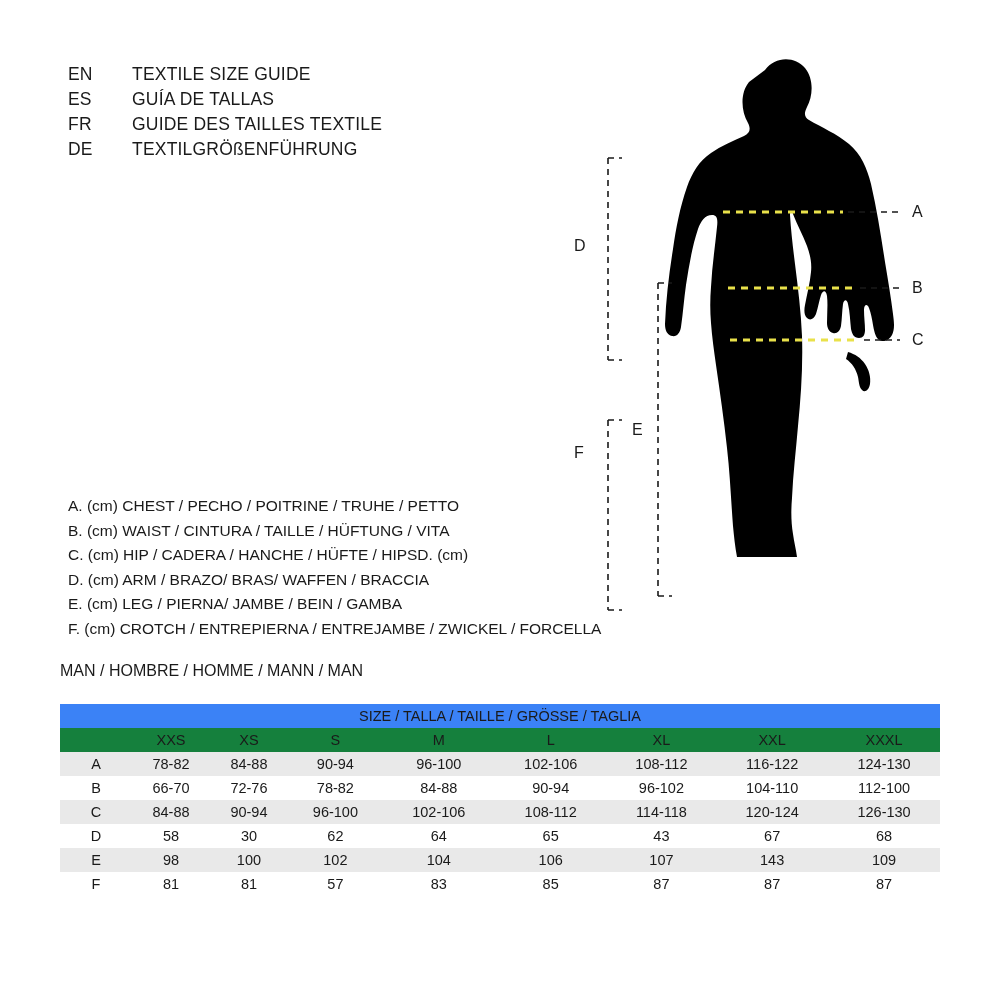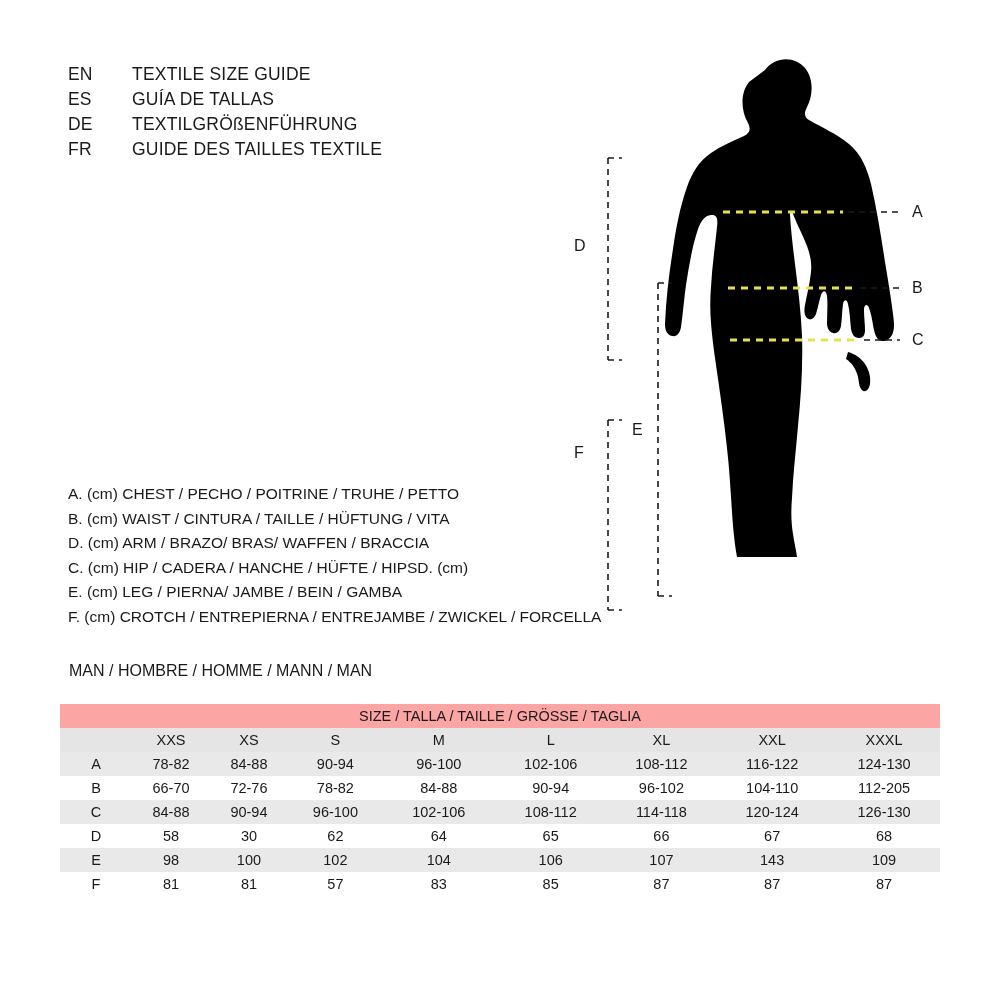--- a/index.html
+++ b/index.html
@@ -40,32 +40,32 @@
     flex: 0 0 64px;
   }
   .lang-title {
     white-space: nowrap;
   }
 
   
   .legend {
     position: absolute;
     left: 68px;
-    top: 482px;
+    top: 494px;
     font-size: 15.5px;
   }
   .legend-row {
     height: 24.5px;
     white-space: nowrap;
     display: flex;
     align-items: center;
   }
   .group-label {
     position: absolute;
-    left: 69px;
+    left: 60px;
     top: 662px;
     font-size: 16px;
     white-space: nowrap;
   }
 
   
   .table-wrap {
     position: absolute;
     left: 60px;
     top: 704px;
@@ -79,29 +79,29 @@
   table.size-table td,
   table.size-table th {
     padding: 0;
     font-weight: normal;
     text-align: center;
     height: 24px;
     line-height: 24px;
     color: #1a1a1a;
   }
   .hdr-row td {
-    background: #fca5a5;
+    background: #3b82f6;
     text-align: left;
     padding-left: 9px;
     font-size: 14.5px;
     height: 26px;
     line-height: 26px;
   }
   .cols-row td {
-    background: #e5e5e5;
+    background: #15803d;
     height: 26px;
     line-height: 26px;
   }
   tr.shade td {
     background: #e9e9e9;
   }
   tr.plain td {
     background: #ffffff;
   }
   td.rowlab {
@@ -135,26 +135,26 @@
   <div class="lang-block">
     <div class="lang-row">
       <span class="lang-code">EN</span>
       <span class="lang-title">TEXTILE SIZE GUIDE</span>
     </div>
     <div class="lang-row">
       <span class="lang-code">ES</span>
       <span class="lang-title">GUÍA DE TALLAS</span>
     </div>
     <div class="lang-row">
+      <span class="lang-code">FR</span>
+      <span class="lang-title">GUIDE DES TAILLES TEXTILE</span>
+    </div>
+    <div class="lang-row">
       <span class="lang-code">DE</span>
       <span class="lang-title">TEXTILGRÖßENFÜHRUNG</span>
-    </div>
-    <div class="lang-row">
-      <span class="lang-code">FR</span>
-      <span class="lang-title">GUIDE DES TAILLES TEXTILE</span>
     </div>
   </div>
 
   <div class="figure">
     <svg width="420" height="620" viewBox="0 0 420 620">
 
       <g fill="#000000">
         <path d="M205 40
                  c 10 -14 30 -14 40 -2
                  c 9 11 8 28 2 39
@@ -251,22 +251,22 @@
     <span class="meas-letter" style="left:352px; top:249px;">B</span>
     <span class="meas-letter" style="left:352px; top:301px;">C</span>
     <span class="meas-letter" style="left:14px; top:207px;">D</span>
     <span class="meas-letter" style="left:72px; top:391px;">E</span>
     <span class="meas-letter" style="left:14px; top:414px;">F</span>
   </div>
 
   <div class="legend">
     <div class="legend-row">A. (cm) CHEST / PECHO / POITRINE / TRUHE / PETTO</div>
     <div class="legend-row">B. (cm) WAIST / CINTURA / TAILLE / HÜFTUNG / VITA</div>
+    <div class="legend-row">C. (cm) HIP / CADERA / HANCHE / HÜFTE / HIPSD. (cm)</div>
     <div class="legend-row">D. (cm) ARM / BRAZO/ BRAS/ WAFFEN / BRACCIA</div>
-    <div class="legend-row">C. (cm) HIP / CADERA / HANCHE / HÜFTE / HIPSD. (cm)</div>
     <div class="legend-row">E. (cm) LEG / PIERNA/ JAMBE / BEIN / GAMBA</div>
     <div class="legend-row">F. (cm) CROTCH / ENTREPIERNA / ENTREJAMBE / ZWICKEL / FORCELLA</div>
   </div>
 
   <div class="group-label">MAN / HOMBRE / HOMME / MANN / MAN</div>
 
   <div class="table-wrap">
     <table class="size-table">
       <tbody>
           <tr class="hdr-row">
@@ -297,41 +297,41 @@
       </tr>
       <tr class="plain">
         <td class="rowlab">B</td>
         <td>66-70</td>
         <td>72-76</td>
         <td>78-82</td>
         <td>84-88</td>
         <td>90-94</td>
         <td>96-102</td>
         <td>104-110</td>
-        <td>112-205</td>
+        <td>112-100</td>
       </tr>
       <tr class="shade">
         <td class="rowlab">C</td>
         <td>84-88</td>
         <td>90-94</td>
         <td>96-100</td>
         <td>102-106</td>
         <td>108-112</td>
         <td>114-118</td>
         <td>120-124</td>
         <td>126-130</td>
       </tr>
       <tr class="plain">
         <td class="rowlab">D</td>
         <td>58</td>
         <td>30</td>
         <td>62</td>
         <td>64</td>
         <td>65</td>
-        <td>66</td>
+        <td>43</td>
         <td>67</td>
         <td>68</td>
       </tr>
       <tr class="shade">
         <td class="rowlab">E</td>
         <td>98</td>
         <td>100</td>
         <td>102</td>
         <td>104</td>
         <td>106</td>

